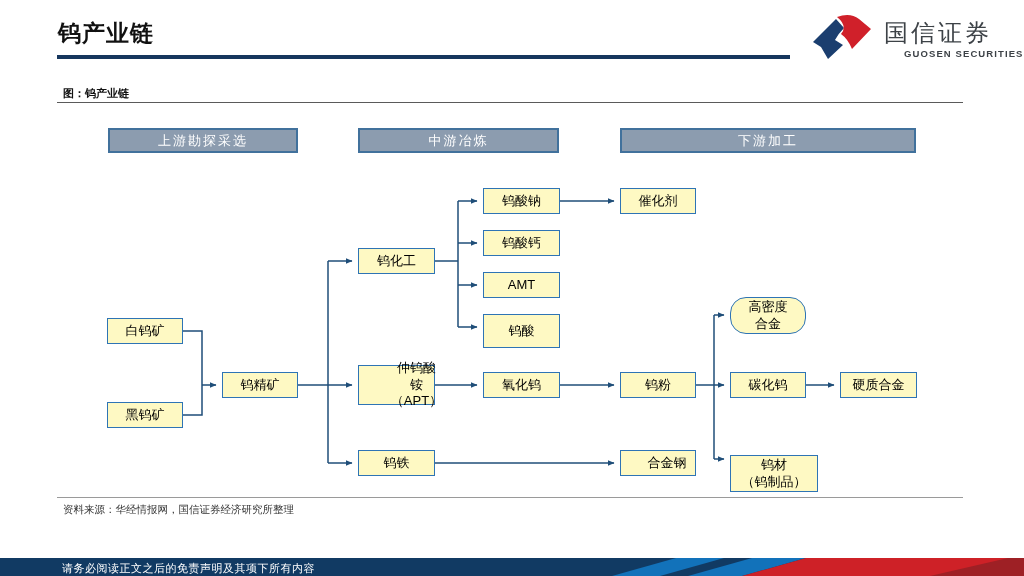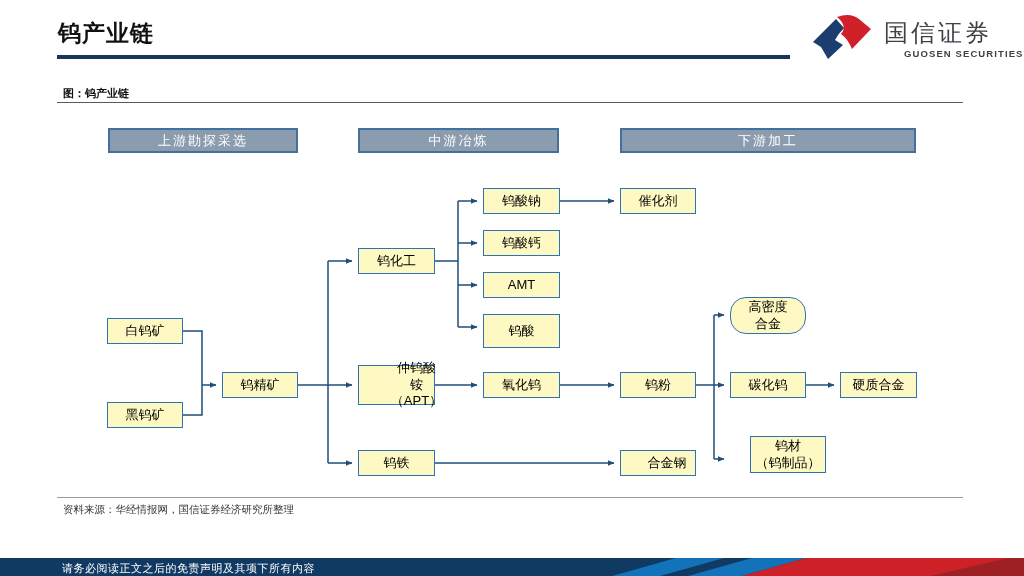--- a/index.html
+++ b/index.html
@@ -117,21 +117,21 @@
   <div class="node" style="left:483px; top:272px; width:77px; height:26px;">AMT</div>
   <div class="node" style="left:483px; top:314px; width:77px; height:34px;">钨酸</div>
   <div class="node" style="left:483px; top:372px; width:77px; height:26px;">氧化钨</div>
   <div class="node" style="left:620px; top:188px; width:76px; height:26px;">催化剂</div>
   <div class="node" style="left:620px; top:372px; width:76px; height:26px;">钨粉</div>
   <div class="node" style="left:620px; top:450px; width:76px; height:26px;padding-left:18px;">合金钢</div>
   <div class="node" style="left:730px; top:297px; width:76px; height:37px;border-radius:16px;">高密度
 合金</div>
   <div class="node" style="left:730px; top:372px; width:76px; height:26px;">碳化钨</div>
   <div class="node" style="left:840px; top:372px; width:77px; height:26px;">硬质合金</div>
-  <div class="node" style="left:730px; top:436px; width:76px; height:37px;margin-left:20px;">钨材
+  <div class="node" style="left:730px; top:455px; width:88px; height:37px;">钨材
 （钨制品）</div>
 
   <div class="source-rule"></div>
   <div class="source-note">资料来源：华经情报网，国信证券经济研究所整理</div>
 
   <svg class="footer-bar" viewBox="0 0 1024 18" preserveAspectRatio="none">
     <rect x="0" y="0" width="1024" height="18" fill="#113A63"></rect>
     <polygon points="612,18 676,0 724,0 660,18" fill="#1272BA"></polygon>
     <polygon points="688,18 752,0 806,0 742,18" fill="#1272BA"></polygon>
     <polygon points="742,18 806,0 1024,0 1024,18" fill="#CE2127"></polygon>

